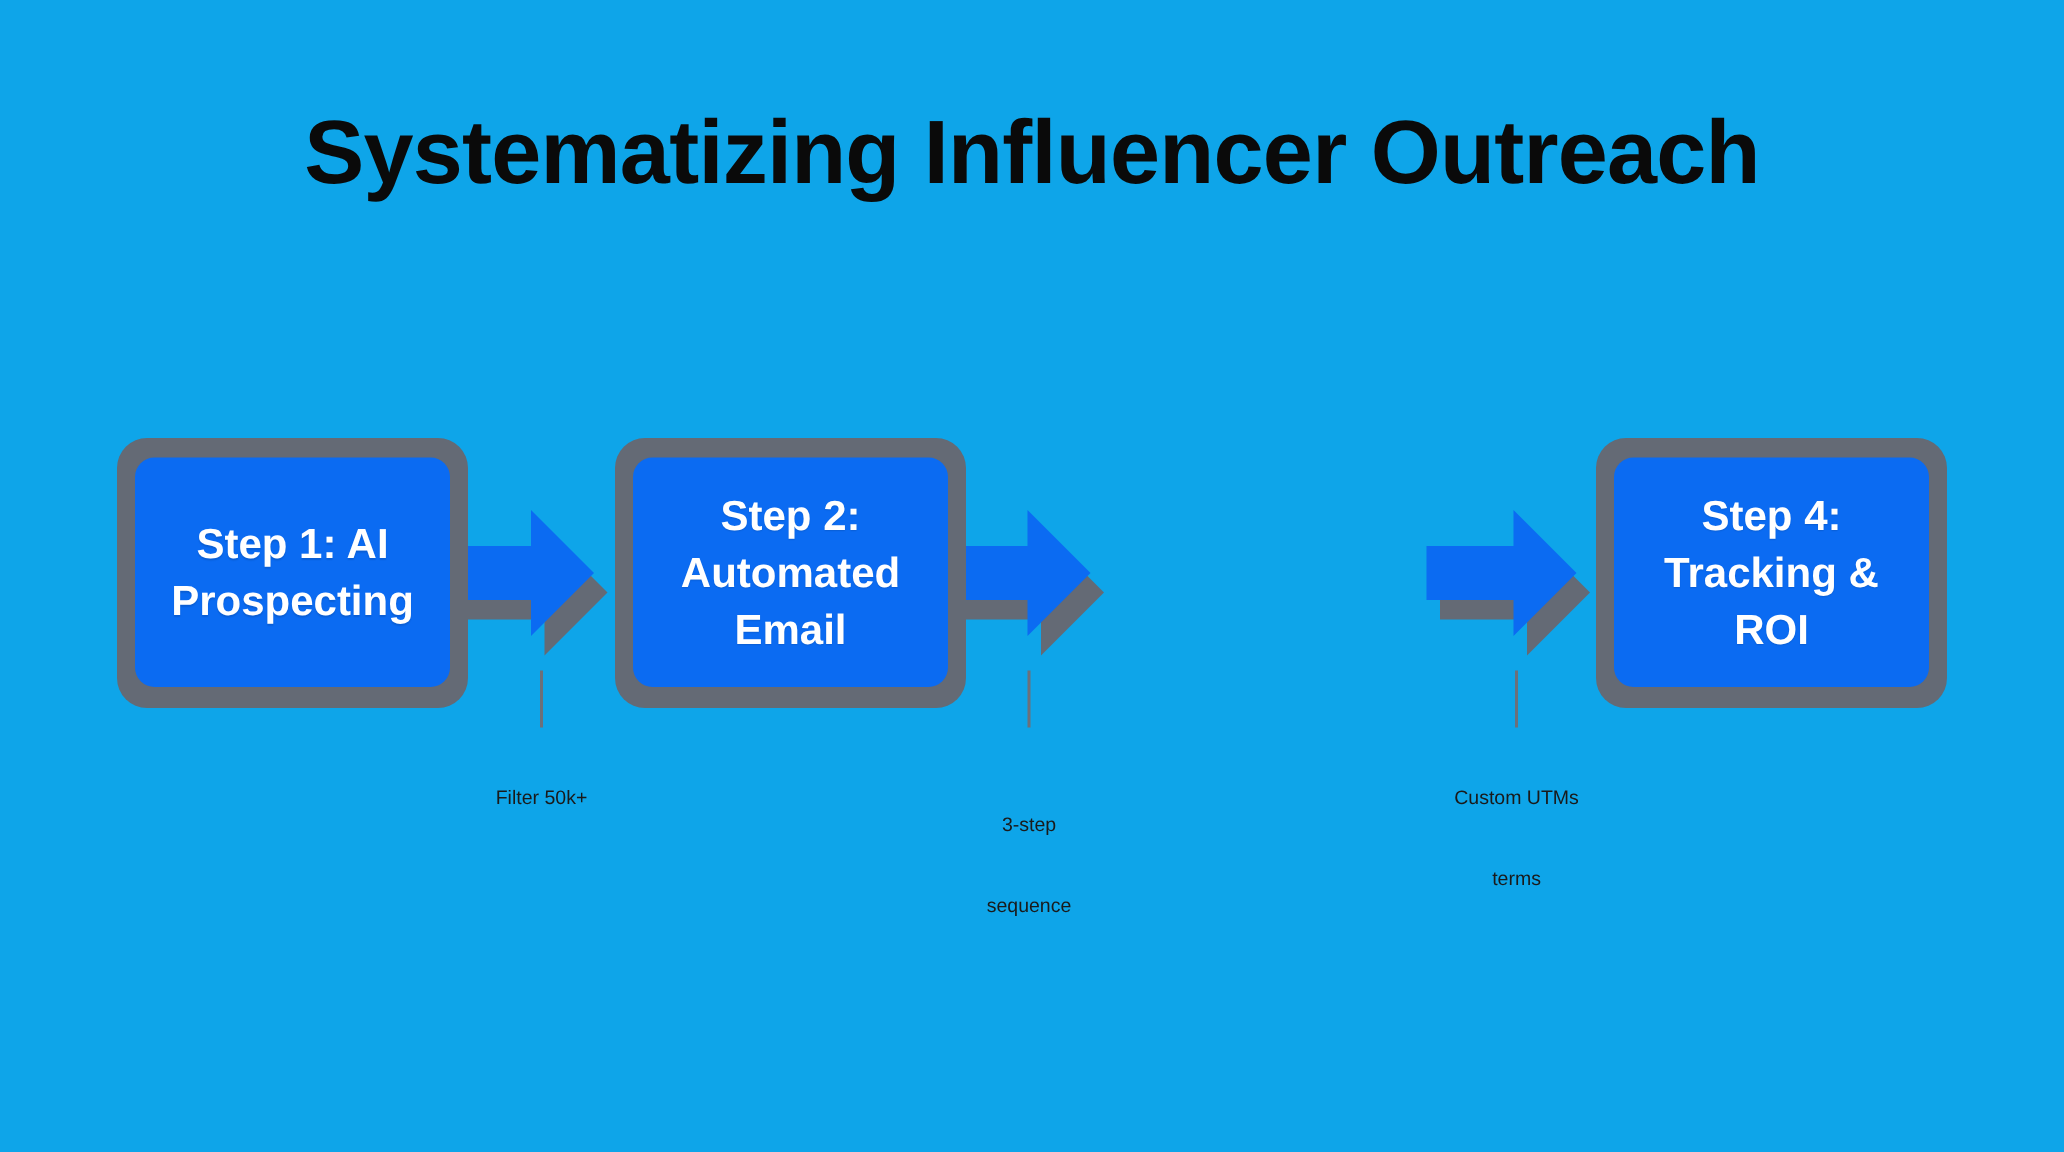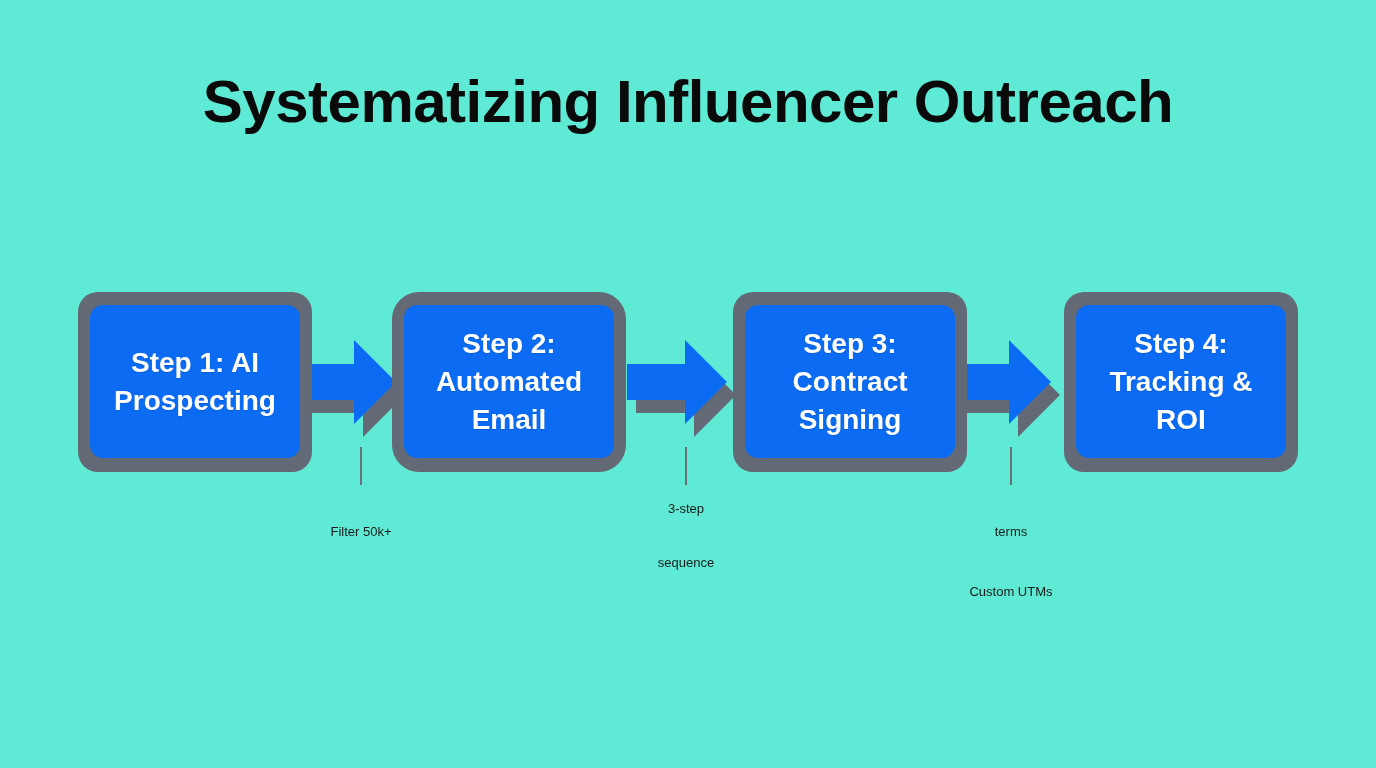--- a/index.html
+++ b/index.html
@@ -8,21 +8,21 @@
     background: #ffffff;
   }
   body {
     font-family: "Liberation Sans", sans-serif;
     -webkit-font-smoothing: antialiased;
   }
   #slide {
     position: relative;
     width: 1376px;
     height: 768px;
-    background: #5eead4;
+    background: #0ea5e9;
     overflow: hidden;
   }
 
   
   #slide-title {
     position: absolute;
     left: 0;
     top: 72px;
     width: 1376px;
     text-align: center;
@@ -69,21 +69,21 @@
     font-weight: bold;
     color: #ffffff;
     text-align: center;
     line-height: 38px;
     padding: 0 8px;
     white-space: pre-line;
     text-shadow: 0 1px 1px rgba(0,0,0,0.12);
   }
 
   #box1 { left: 78px; }
-  #box2 { left: 392px; border-radius: 27px; }
+  #box2 { left: 410px; }
   #box3 { left: 733px; }
   #box4 { left: 1064px; }
 
   
   .arrow {
     position: absolute;
     top: 332px;
     width: 112px;
     height: 112px;
   }
@@ -109,21 +109,21 @@
     font-weight: normal;
     color: #1a1a1a;
     text-align: center;
     line-height: 27px;
     white-space: pre-line;
   }
   .annotation .ann-line { display: block; }
   .annotation .ann-line + .ann-line.gap { margin-top: 6px; }
 
   #annotation1 { left: 261px; top: 491px; width: 200px; }
-  #annotation2 { left: 586px; top: 468px; width: 200px; }
+  #annotation2 { left: 586px; top: 509px; width: 200px; }
   #annotation3 { left: 911px; top: 491px; width: 200px; }
 </style>
 </head>
 <body>
 
 <div id="slide">
 
   <div id="slide-title">Systematizing Influencer Outreach</div>
 
   <div id="flow">
@@ -169,27 +169,20 @@
     </div>
 
     <div class="step-box" id="box2">
       <div class="step-box-inner">
         <div class="step-label">Step 2:
 Automated
 Email</div>
       </div>
     </div>
 
-    <div class="step-box" id="box3">
-      <div class="step-box-inner">
-        <div class="step-label">Step 3:
-Contract
-Signing</div>
-      </div>
-    </div>
 
     <div class="step-box" id="box4">
       <div class="step-box-inner">
         <div class="step-label">Step 4:
 Tracking &amp;
 ROI</div>
       </div>
     </div>
 
     <div class="connector" id="connector1"></div>
@@ -199,18 +192,18 @@
     <div class="annotation" id="annotation1">
       <span class="ann-line">Filter 50k+</span>
     </div>
 
     <div class="annotation" id="annotation2">
       <span class="ann-line">3-step</span>
       <span class="ann-line">sequence</span>
     </div>
 
     <div class="annotation" id="annotation3">
+      <span class="ann-line gap">Custom UTMs</span>
       <span class="ann-line">terms</span>
-      <span class="ann-line gap">Custom UTMs</span>
     </div>
 
   </div>
 </div>
 
 </body></html>

